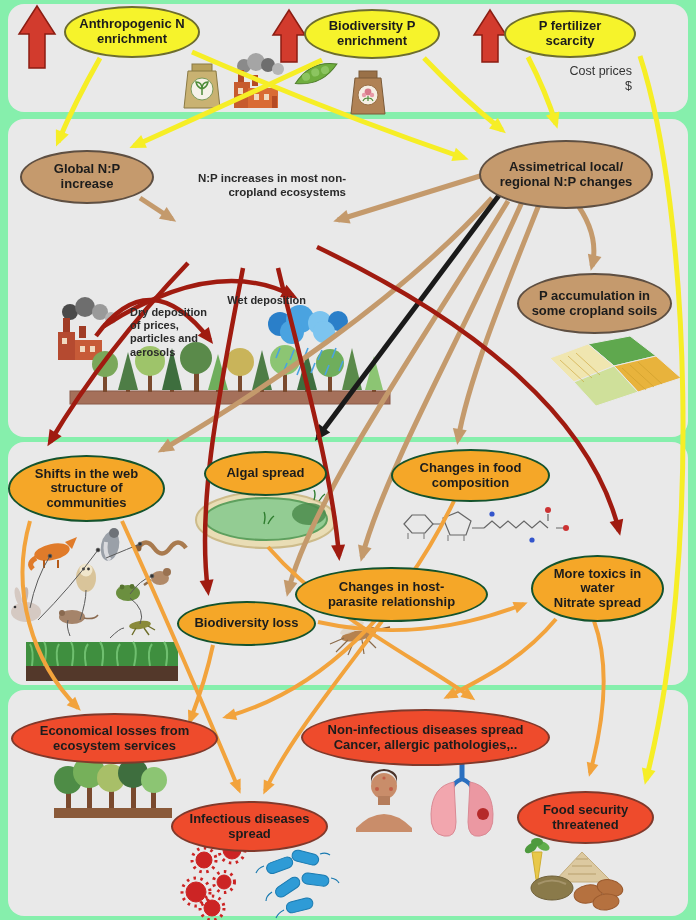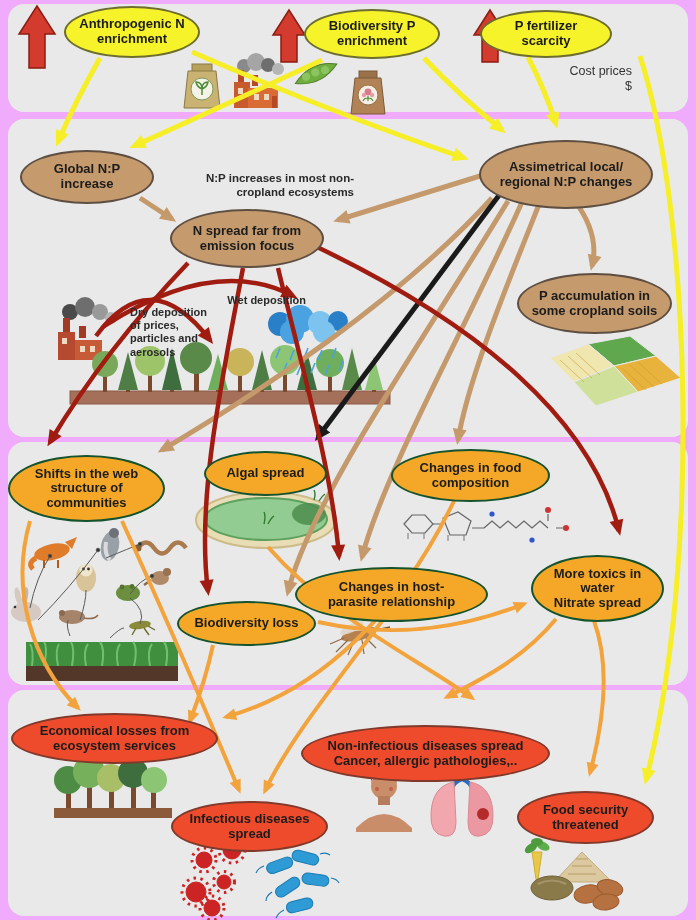--- a/index.html
+++ b/index.html
@@ -1,17 +1,17 @@
 <!DOCTYPE html>
 <html><head>
 <meta charset="utf-8">
 <style>
   html,body{margin:0;padding:0;background:#ffffff;}
   body{width:696px;height:920px;font-family:"Liberation Sans",sans-serif;position:relative;}
-  .stage{position:absolute;inset:0;width:696px;height:920px;background:#f0abfc;overflow:hidden;}
+  .stage{position:absolute;inset:0;width:696px;height:920px;background:#86efac;overflow:hidden;}
   .panel{position:absolute;left:8px;width:680px;background:#e9e9e9;border-radius:16px;z-index:0;}
   #panel1{top:4px;height:108px;}
   #panel2{top:119px;height:318px;}
   #panel3{top:442px;height:243px;}
   #panel4{top:690px;height:226px;}
   svg.overlay{position:absolute;left:0;top:0;z-index:2;}
   .node{position:absolute;border-radius:50%;display:flex;align-items:center;justify-content:center;
         text-align:center;font-weight:700;white-space:pre-line;color:#1c1c1c;line-height:1.12;
         z-index:3;padding:2px 8px;box-sizing:border-box;font-size:13px;}
   .yellow{background:#f6f32b;border:2px solid #6d6d2e;}
@@ -364,56 +364,54 @@
       <path d="M268,547 C330,618 420,660 472,698" marker-end="url(#mO)"></path>
       <path d="M594,621 C612,670 602,728 590,773" marker-end="url(#mO)"></path>
       <path d="M318,622 C400,640 468,626 524,604" marker-end="url(#mO)"></path>
     </g>
   </svg>
 
   <div class="node yellow" style="left:64px;top:6px;width:136px;height:52px">Anthropogenic N
 enrichment</div>
   <div class="node yellow" style="left:304px;top:9px;width:136px;height:50px">Biodiversity P
 enrichment</div>
-  <div class="node yellow" style="left:480px;top:10px;width:132px;height:48px">P fertilizer
+  <div class="node yellow" style="left:504px;top:10px;width:132px;height:48px">P fertilizer
 scarcity</div>
 
   <div class="node tan" style="left:20px;top:150px;width:134px;height:54px">Global N:P
 increase</div>
-  <div class="node tan" style="left:170px;top:209px;width:154px;height:59px">N spread far from
-emission focus</div>
   <div class="node tan" style="left:479px;top:140px;width:174px;height:69px">Assimetrical local/
 regional N:P changes</div>
   <div class="node tan" style="left:517px;top:273px;width:155px;height:61px">P accumulation in
 some cropland soils</div>
 
   <div class="node orange" style="left:8px;top:455px;width:157px;height:67px">Shifts in the web
 structure of
 communities</div>
   <div class="node orange" style="left:204px;top:451px;width:123px;height:45px">Algal spread</div>
   <div class="node orange" style="left:391px;top:449px;width:159px;height:53px">Changes in food
 composition</div>
   <div class="node orange" style="left:295px;top:567px;width:193px;height:55px">Changes in host-
 parasite relationship</div>
   <div class="node orange" style="left:531px;top:555px;width:133px;height:67px">More toxics in
 water
 Nitrate spread</div>
   <div class="node orange" style="left:177px;top:601px;width:139px;height:45px">Biodiversity loss</div>
 
   <div class="node red" style="left:11px;top:713px;width:207px;height:51px">Economical losses from
 ecosystem services</div>
-  <div class="node red" style="left:301px;top:725px;width:249px;height:57px">Non-infectious diseases spread
+  <div class="node red" style="left:301px;top:709px;width:249px;height:57px">Non-infectious diseases spread
 Cancer, allergic pathologies,..</div>
   <div class="node red" style="left:171px;top:801px;width:157px;height:51px">Infectious diseases
 spread</div>
   <div class="node red" style="left:517px;top:791px;width:137px;height:53px">Food security
 threatened</div>
 
   <div class="note plain" style="left:522px;top:64px;width:110px">Cost prices
 $</div>
-  <div class="note" style="left:184px;top:172px;width:170px">N:P increases in most non-
+  <div class="note" style="left:176px;top:172px;width:170px">N:P increases in most non-
 cropland ecosystems</div>
   <div class="note" style="left:220px;top:294px;width:86px;font-size:11px">Wet deposition</div>
   <div class="note" style="left:130px;top:306px;width:78px;font-size:11px;text-align:left">Dry deposition
 of prices,
 particles and
 aerosols</div>
 </div>
 
 </body></html>

